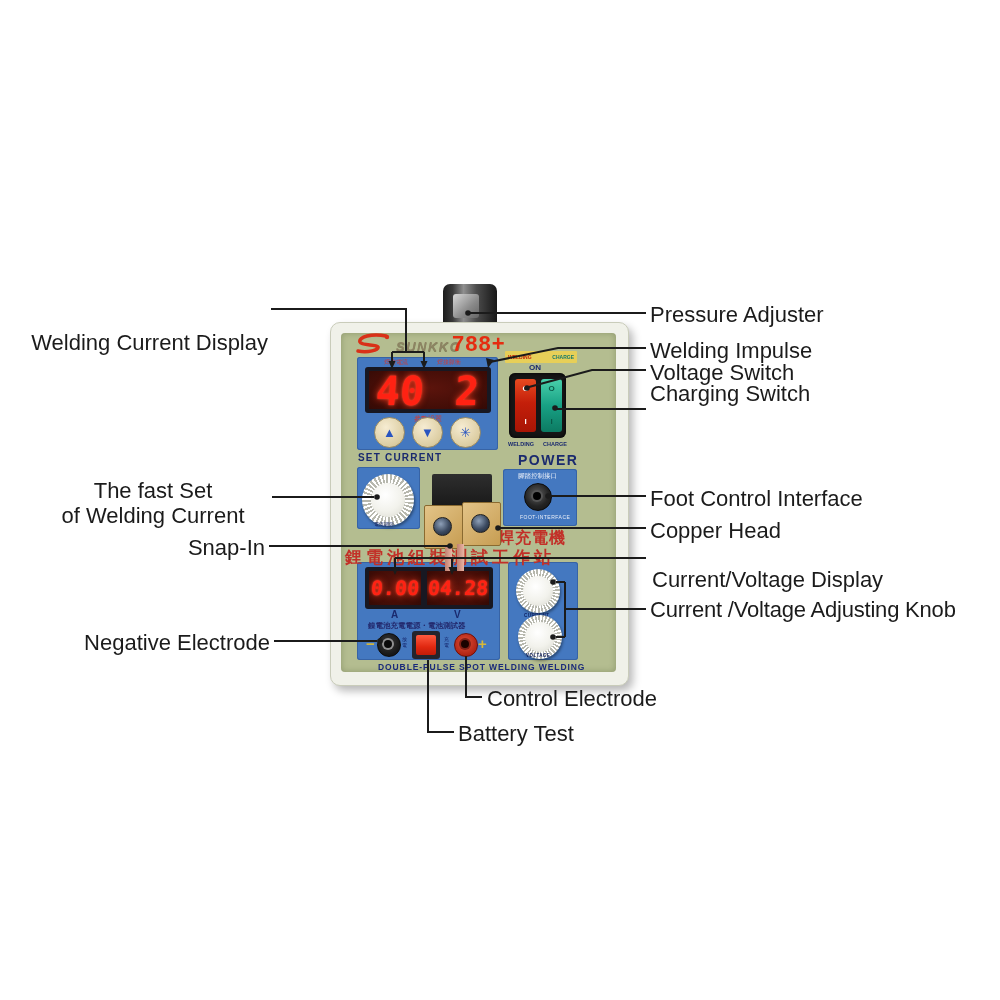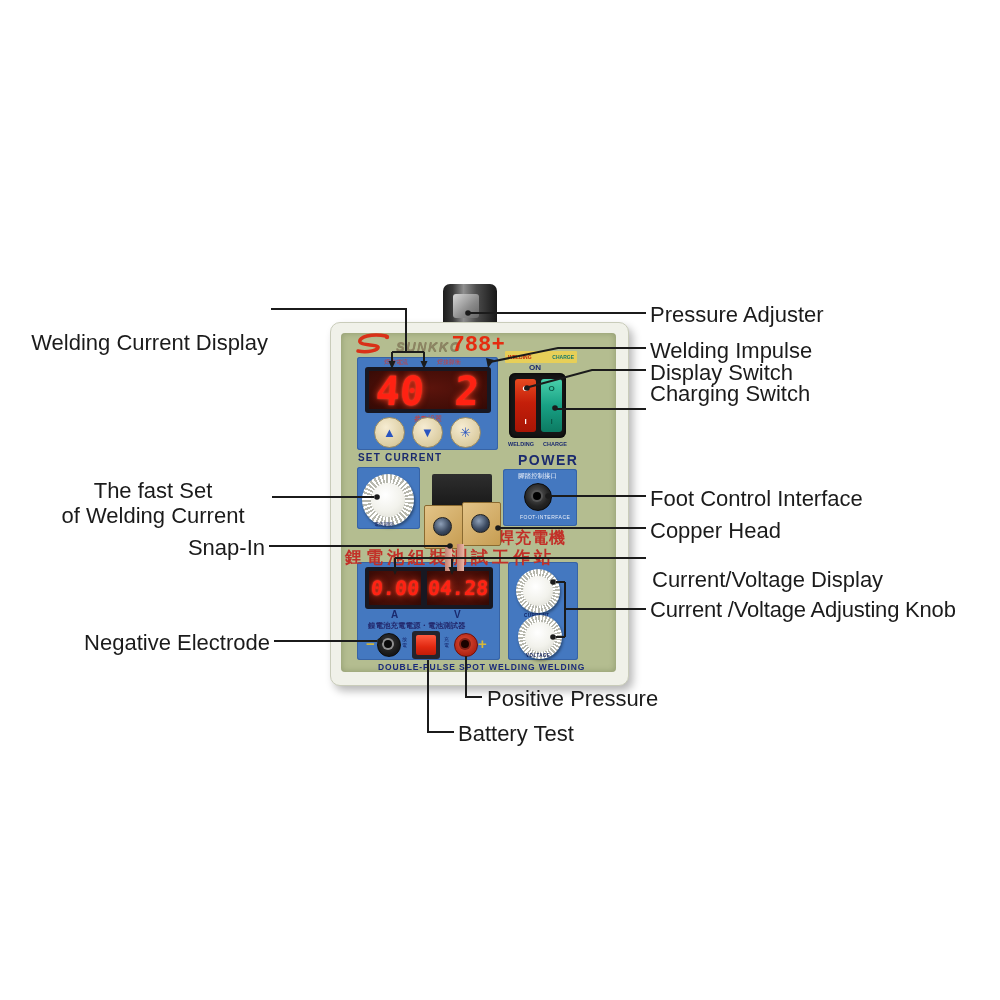--- a/index.html
+++ b/index.html
@@ -158,27 +158,27 @@
   <div class="lbl r" style="left:0;width:268px;top:301px;margin-top:29px;">Welding Current Display</div>
   <div class="lbl c" style="left:40px;width:226px;top:478px;">
       <span>The fast Set</span><br>
       <span>of Welding Current</span>
   </div>
   <div class="lbl r" style="left:0;width:265px;top:535px;">Snap-In</div>
   <div class="lbl r" style="left:0;width:270px;top:630px;">Negative Electrode</div>
 
   <div class="lbl" style="left:650px;top:338px;">Welding Impulse</div>
   <div class="lbl" style="left:650px;top:302px;">Pressure Adjuster</div>
-  <div class="lbl" style="left:650px;top:360px;">Display Switch</div>
+  <div class="lbl" style="left:650px;top:360px;">Voltage Switch</div>
   <div class="lbl" style="left:650px;top:381px;">Charging Switch</div>
   <div class="lbl" style="left:650px;top:486px;">Foot Control Interface</div>
   <div class="lbl" style="left:650px;top:518px;">Copper Head</div>
   <div class="lbl" style="left:652px;top:547px;margin-top:20px;">Current/Voltage Display</div>
   <div class="lbl" style="left:650px;top:597px;letter-spacing:-0.2px;text-align:center;">Current /Voltage Adjusting Knob</div>
-  <div class="lbl" style="left:487px;top:686px;">Positive Pressure</div>
+  <div class="lbl" style="left:487px;top:686px;">Control Electrode</div>
   <div class="lbl" style="left:458px;top:721px;">Battery Test</div>
 
   <svg class="leads" width="1000" height="1000" viewBox="0 0 1000 1000">
     <g stroke="#1b1b1b" stroke-width="2" fill="none">
 
       <path d="M271,309 H406 V352 M392,352 H424 M392,352 V362 M424,352 V362"></path>
 
       <path d="M272,497 H374"></path>
 
       <path d="M269,546 H448"></path>

